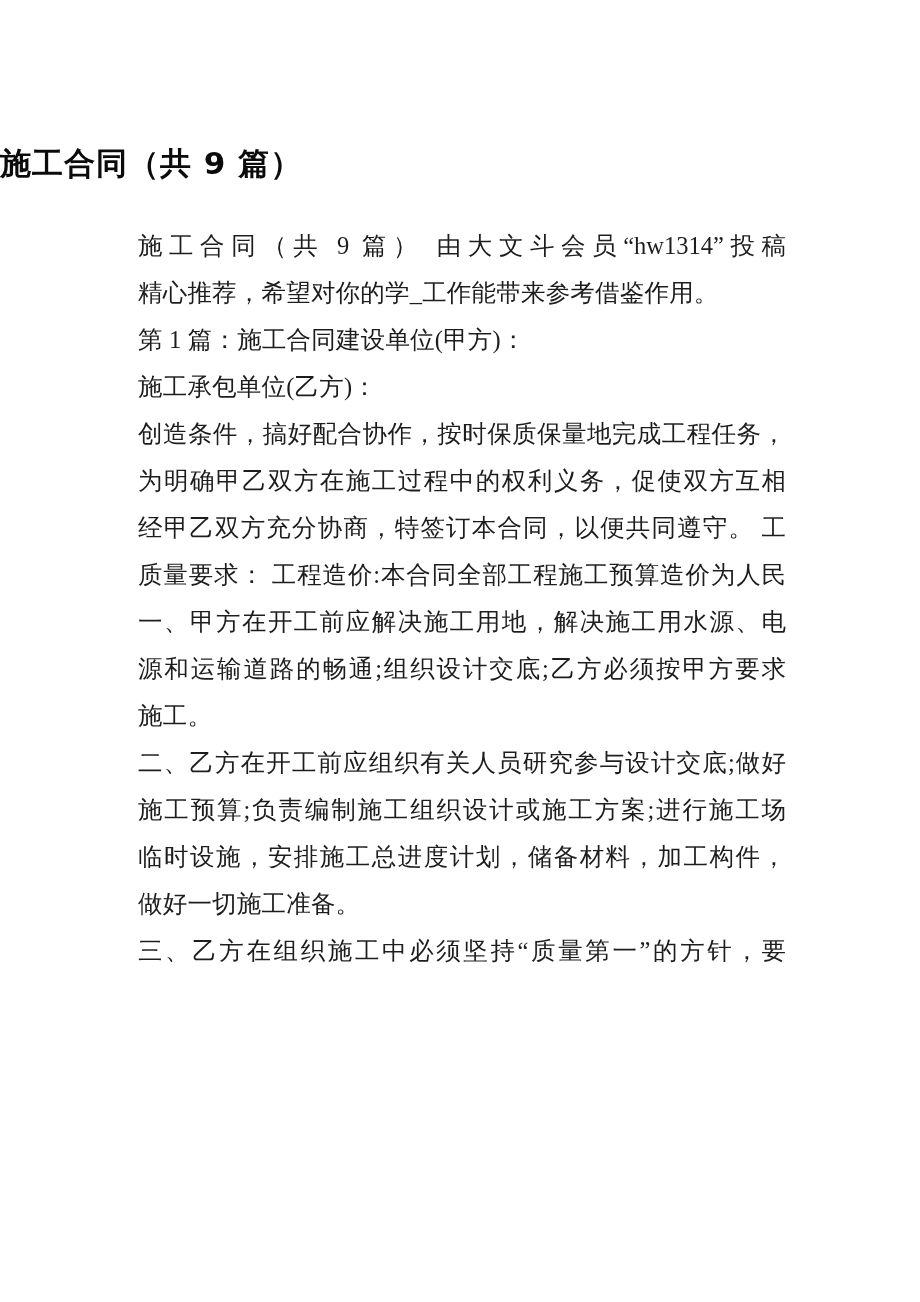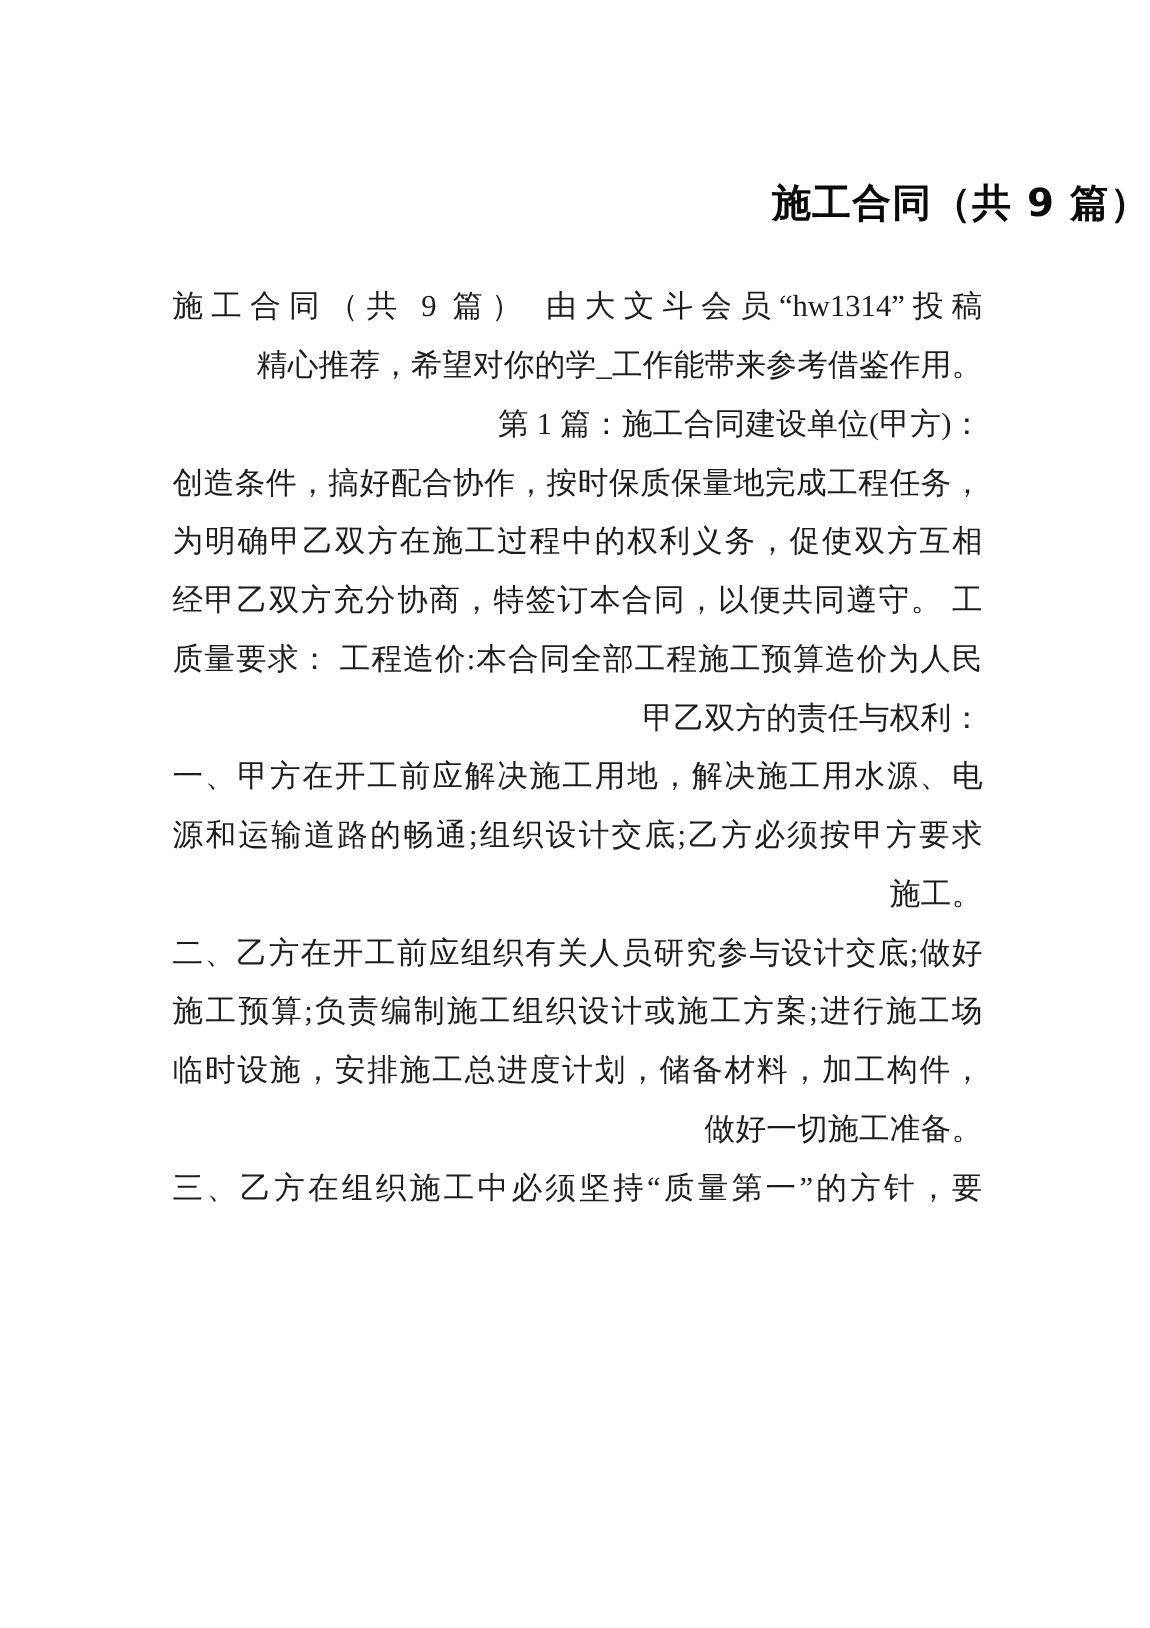--- a/index.html
+++ b/index.html
@@ -24,21 +24,21 @@
     background: #ffffff;
     box-sizing: border-box;
   }
 
   
   .doc-title {
     position: absolute;
     left: 0;
     top: 142px;
     width: 920px;
-    text-align: right;
+    text-align: left;
     font-family: "DejaVu Sans", "Liberation Sans", sans-serif;
     font-weight: bold;
     font-size: 31px;
     line-height: 42px;
     letter-spacing: 1px;
     color: #0d0d0d;
     white-space: pre;
   }
 
   
@@ -50,21 +50,20 @@
   }
 
   .line {
     height: 47px;
     line-height: 47px;
     font-size: 24.5px;
     color: #1f1f1f;
     white-space: pre;
     letter-spacing: 0.2px;
     font-family: "Liberation Serif", "DejaVu Serif", serif;
-    text-align: right;
   }
 
   
   .line.justify {
     text-align: justify;
     text-align-last: justify;
     white-space: normal;
     letter-spacing: 0;
   }
 
@@ -77,25 +76,25 @@
 <body>
 
 <div class="page">
 
   <div class="doc-title">施工合同（共 9 篇）</div>
 
   <div class="body-block">
     <div class="line justify">        施工合同（共 9 篇）    由大文斗会员“hw1314”投稿</div>
     <div class="line">精心推荐，希望对你的学_工作能带来参考借鉴作用。</div>
     <div class="line">第 1 篇：施工合同建设单位(甲方)：</div>
+    <div class="line">施工承包单位(乙方)：</div>
     <div class="line justify">创造条件，搞好配合协作，按时保质保量地完成工程任务，</div>
     <div class="line justify">为明确甲乙双方在施工过程中的权利义务，促使双方互相</div>
     <div class="line justify">经甲乙双方充分协商，特签订本合同，以便共同遵守。  工</div>
     <div class="line justify">质量要求：  工程造价:本合同全部工程施工预算造价为人民</div>
-    <div class="line">甲乙双方的责任与权利：</div>
     <div class="line justify">一、甲方在开工前应解决施工用地，解决施工用水源、电</div>
     <div class="line justify">源和运输道路的畅通;组织设计交底;乙方必须按甲方要求</div>
     <div class="line">施工。</div>
     <div class="line justify">二、乙方在开工前应组织有关人员研究参与设计交底;做好</div>
     <div class="line justify">施工预算;负责编制施工组织设计或施工方案;进行施工场</div>
     <div class="line justify">临时设施，安排施工总进度计划，储备材料，加工构件，</div>
     <div class="line">做好一切施工准备。</div>
     <div class="line justify">三、乙方在组织施工中必须坚持“质量第一”的方针，要</div>
   </div>
 

